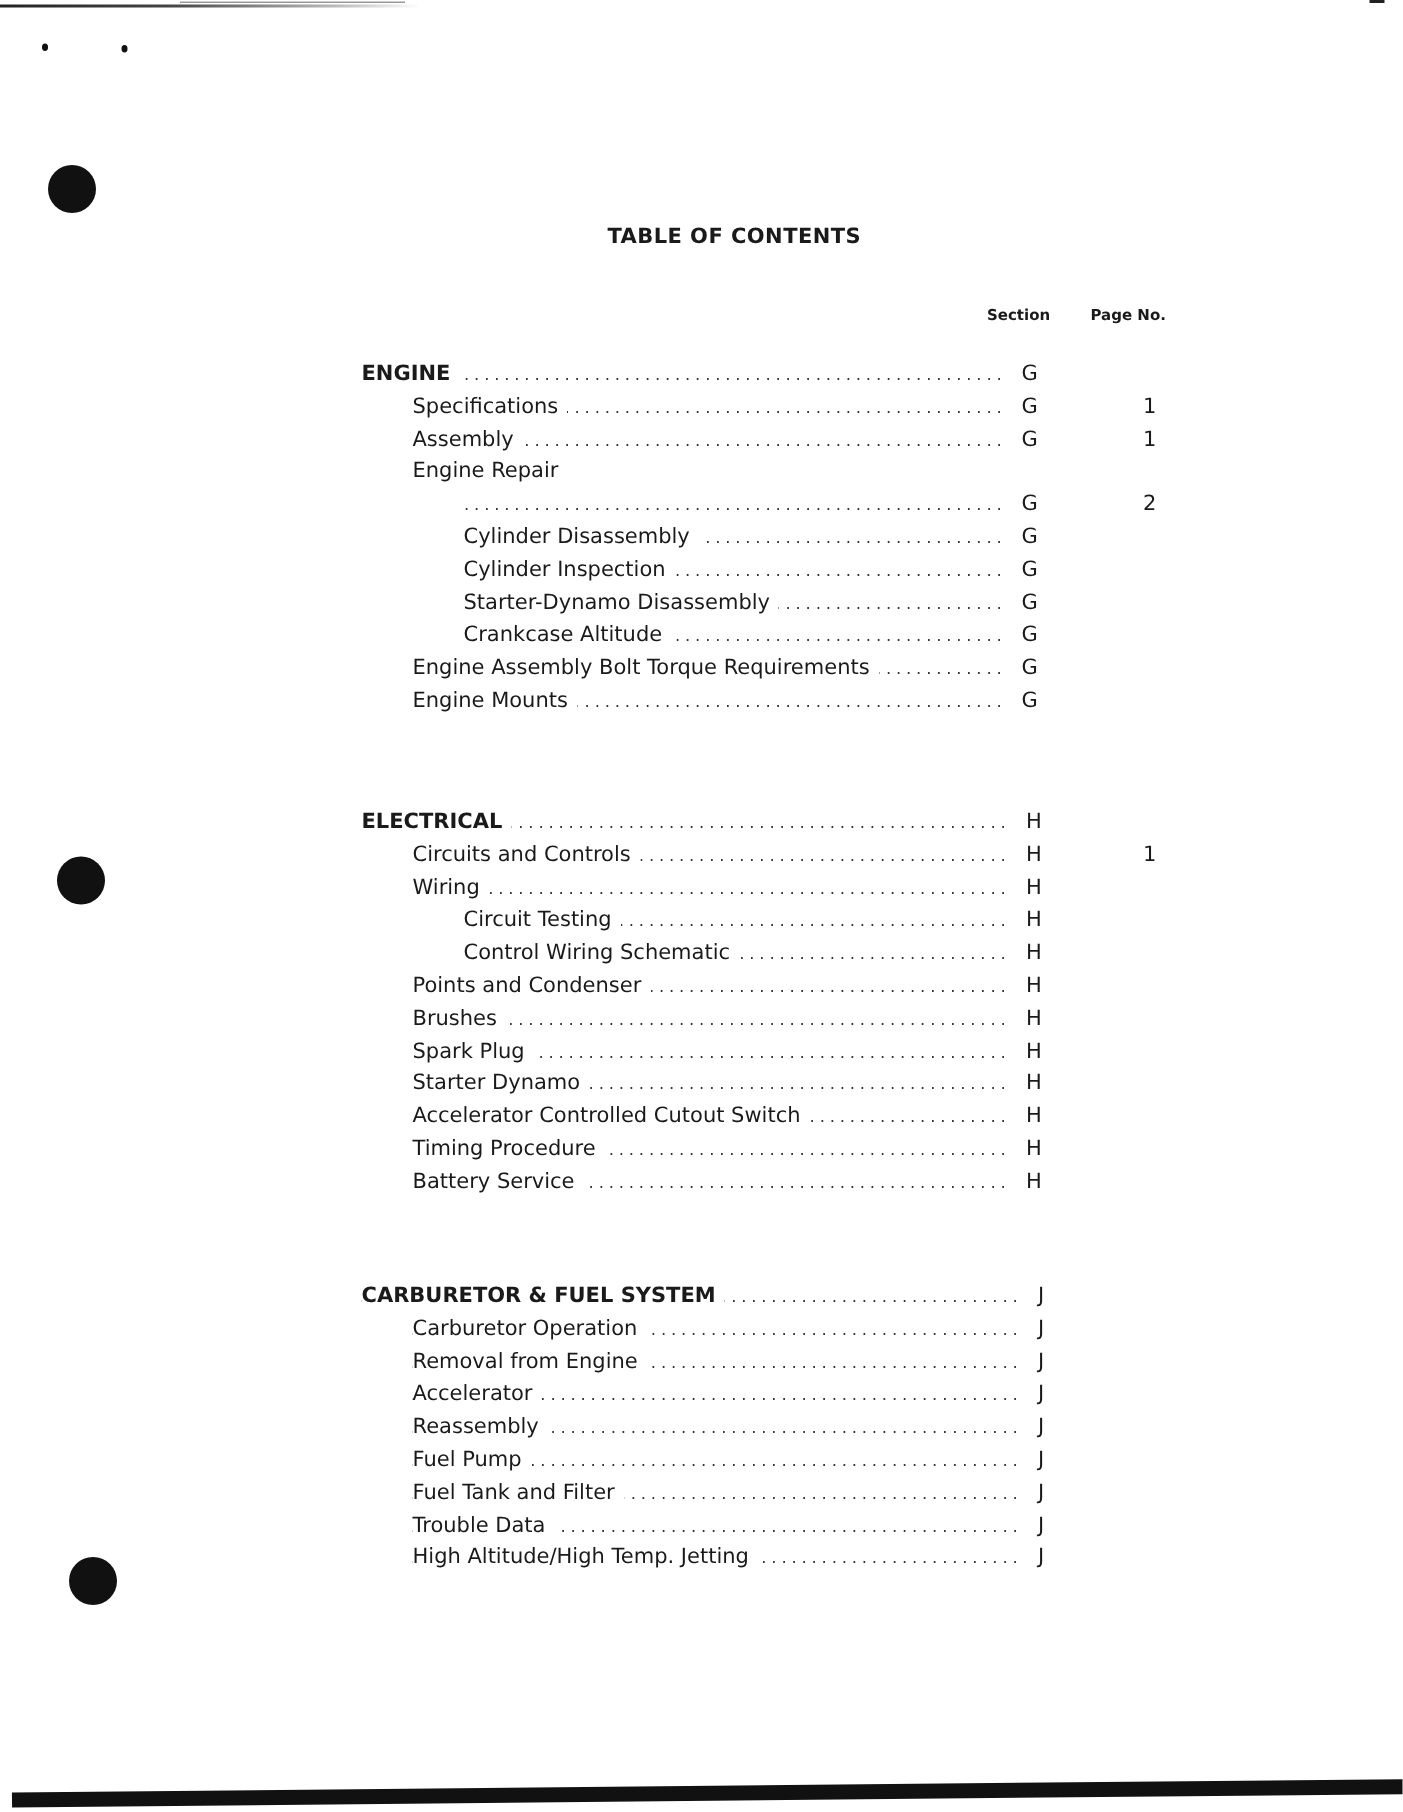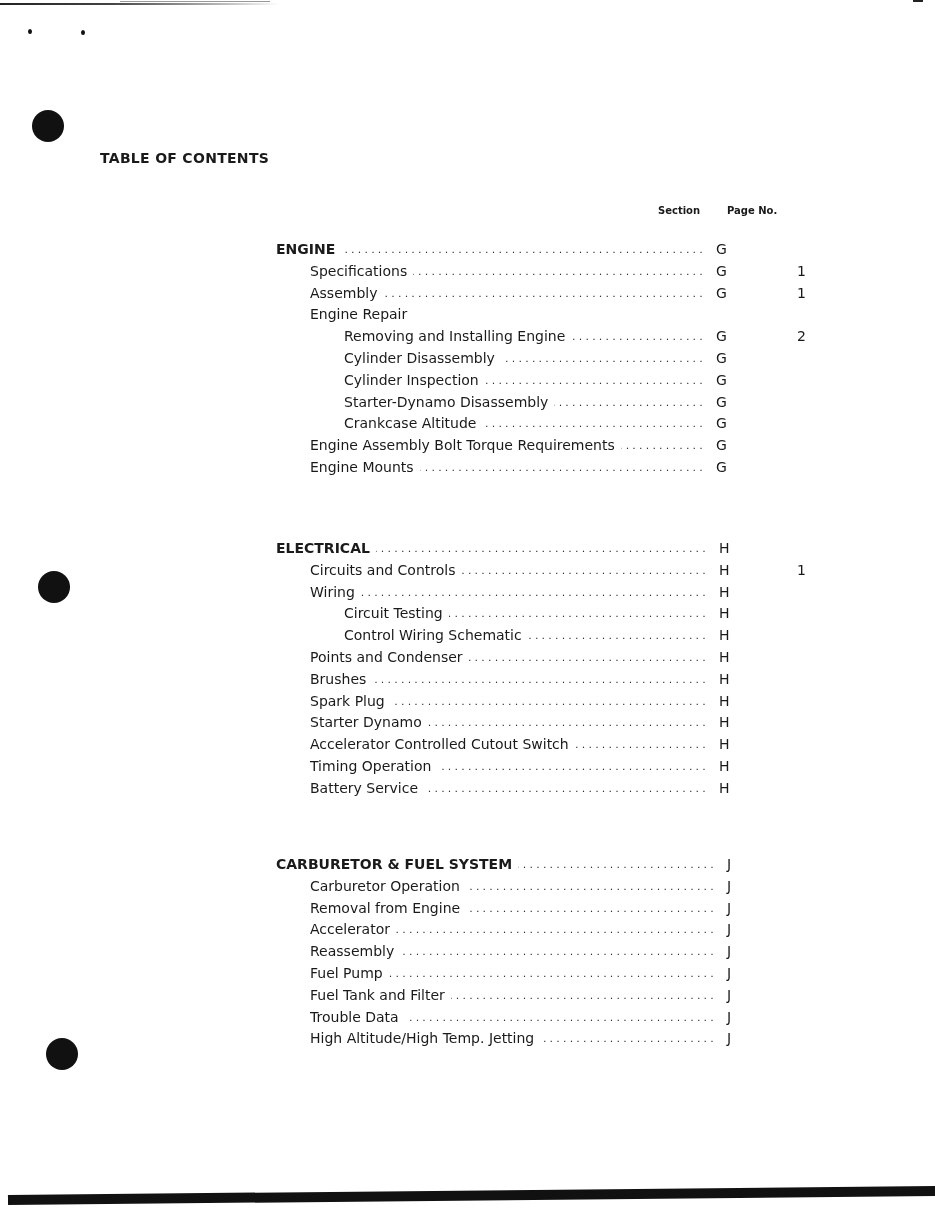--- a/index.html
+++ b/index.html
@@ -11,26 +11,26 @@
   .top-edge { position: absolute; top: 3px; left: 0; height: 2px; background: linear-gradient(90deg,#222 0,#444 40%,#bbb 80%,transparent 100%); width: 280px; }
   .top-edge2 { position: absolute; top: 1px; left: 120px; height: 1px; background: #999; width: 150px; }
   .corner-mark { position: absolute; top: 0; left: 913px; width: 10px; height: 2px; background: #222; }
   .speck { position: absolute; width: 4px; height: 5px; border-radius: 50%; background: #111; }
   .hole { position: absolute; width: 32px; height: 32px; border-radius: 50%; background: #111; }
   .bottom-edge {
     position: absolute; left: 8px; top: 1195px; width: 930px; height: 10px;
     background: #111; transform: rotate(-0.55deg); transform-origin: left center;
   }
   .title {
-    position: absolute; left: 0; width: 100%; top: 150px; 
+    position: absolute; left: 0; width: 100%; top: 150px; text-align: center;
     font-weight: bold; font-size: 14px; letter-spacing: 0.3px;
-    padding-left: 100px; box-sizing: border-box;
+    padding-left: 44px; box-sizing: border-box;
   }
   .col-head { position: absolute; top: 205px; font-weight: bold; font-size: 10px; }
-  .section { position: absolute; left: 241px; width: 560px; margin-left: 35px; }
+  .section { position: absolute; left: 241px; width: 560px; }
   .row { position: relative; height: 21.8px; font-size: 14px; line-height: 21.8px; white-space: nowrap; }
   .row .label { position: absolute; left: 0; background: #fff; padding-right: 6px; z-index: 1; }
   .row .leader {
     position: absolute; top: 0; height: 100%;
     overflow: hidden; color: #333; letter-spacing: 3.2px; font-size: 11px;
   }
   .row .sec { position: absolute; font-size: 14px; }
   .row .pg { position: absolute; left: 521px; font-size: 14px; }
   .lvl0 .label { left: 0; font-weight: bold; }
   .lvl1 .label { left: 34px; }
@@ -70,21 +70,20 @@
       <span class="label">Assembly</span>
       <span class="leader" style="left: 34px; width: 396px; text-align: right; direction: rtl;">........................................................................................................................</span>
       <span class="sec" style="left: 440px;">G</span>
       <span class="pg">1</span>
     </div>
     <div class="row lvl1">
       <span class="label">Engine Repair</span>
       <span class="pg"></span>
     </div>
     <div class="row lvl2">
-      <span class="label">Removing and Installing Engine</span>
       <span class="leader" style="left: 68px; width: 362px; text-align: right; direction: rtl;">........................................................................................................................</span>
       <span class="sec" style="left: 440px;">G</span>
       <span class="pg">2</span>
     </div>
     <div class="row lvl2">
       <span class="label">Cylinder Disassembly</span>
       <span class="leader" style="left: 68px; width: 362px; text-align: right; direction: rtl;">........................................................................................................................</span>
       <span class="sec" style="left: 440px;">G</span>
       <span class="pg"></span>
     </div>
@@ -174,21 +173,21 @@
       <span class="sec" style="left: 443px;">H</span>
       <span class="pg"></span>
     </div>
     <div class="row lvl1">
       <span class="label">Accelerator Controlled Cutout Switch</span>
       <span class="leader" style="left: 34px; width: 399px; text-align: right; direction: rtl;">........................................................................................................................</span>
       <span class="sec" style="left: 443px;">H</span>
       <span class="pg"></span>
     </div>
     <div class="row lvl1">
-      <span class="label">Timing Operation</span>
+      <span class="label">Timing Procedure</span>
       <span class="leader" style="left: 34px; width: 399px; text-align: right; direction: rtl;">........................................................................................................................</span>
       <span class="sec" style="left: 443px;">H</span>
       <span class="pg"></span>
     </div>
     <div class="row lvl1">
       <span class="label">Battery Service</span>
       <span class="leader" style="left: 34px; width: 399px; text-align: right; direction: rtl;">........................................................................................................................</span>
       <span class="sec" style="left: 443px;">H</span>
       <span class="pg"></span>
     </div>

